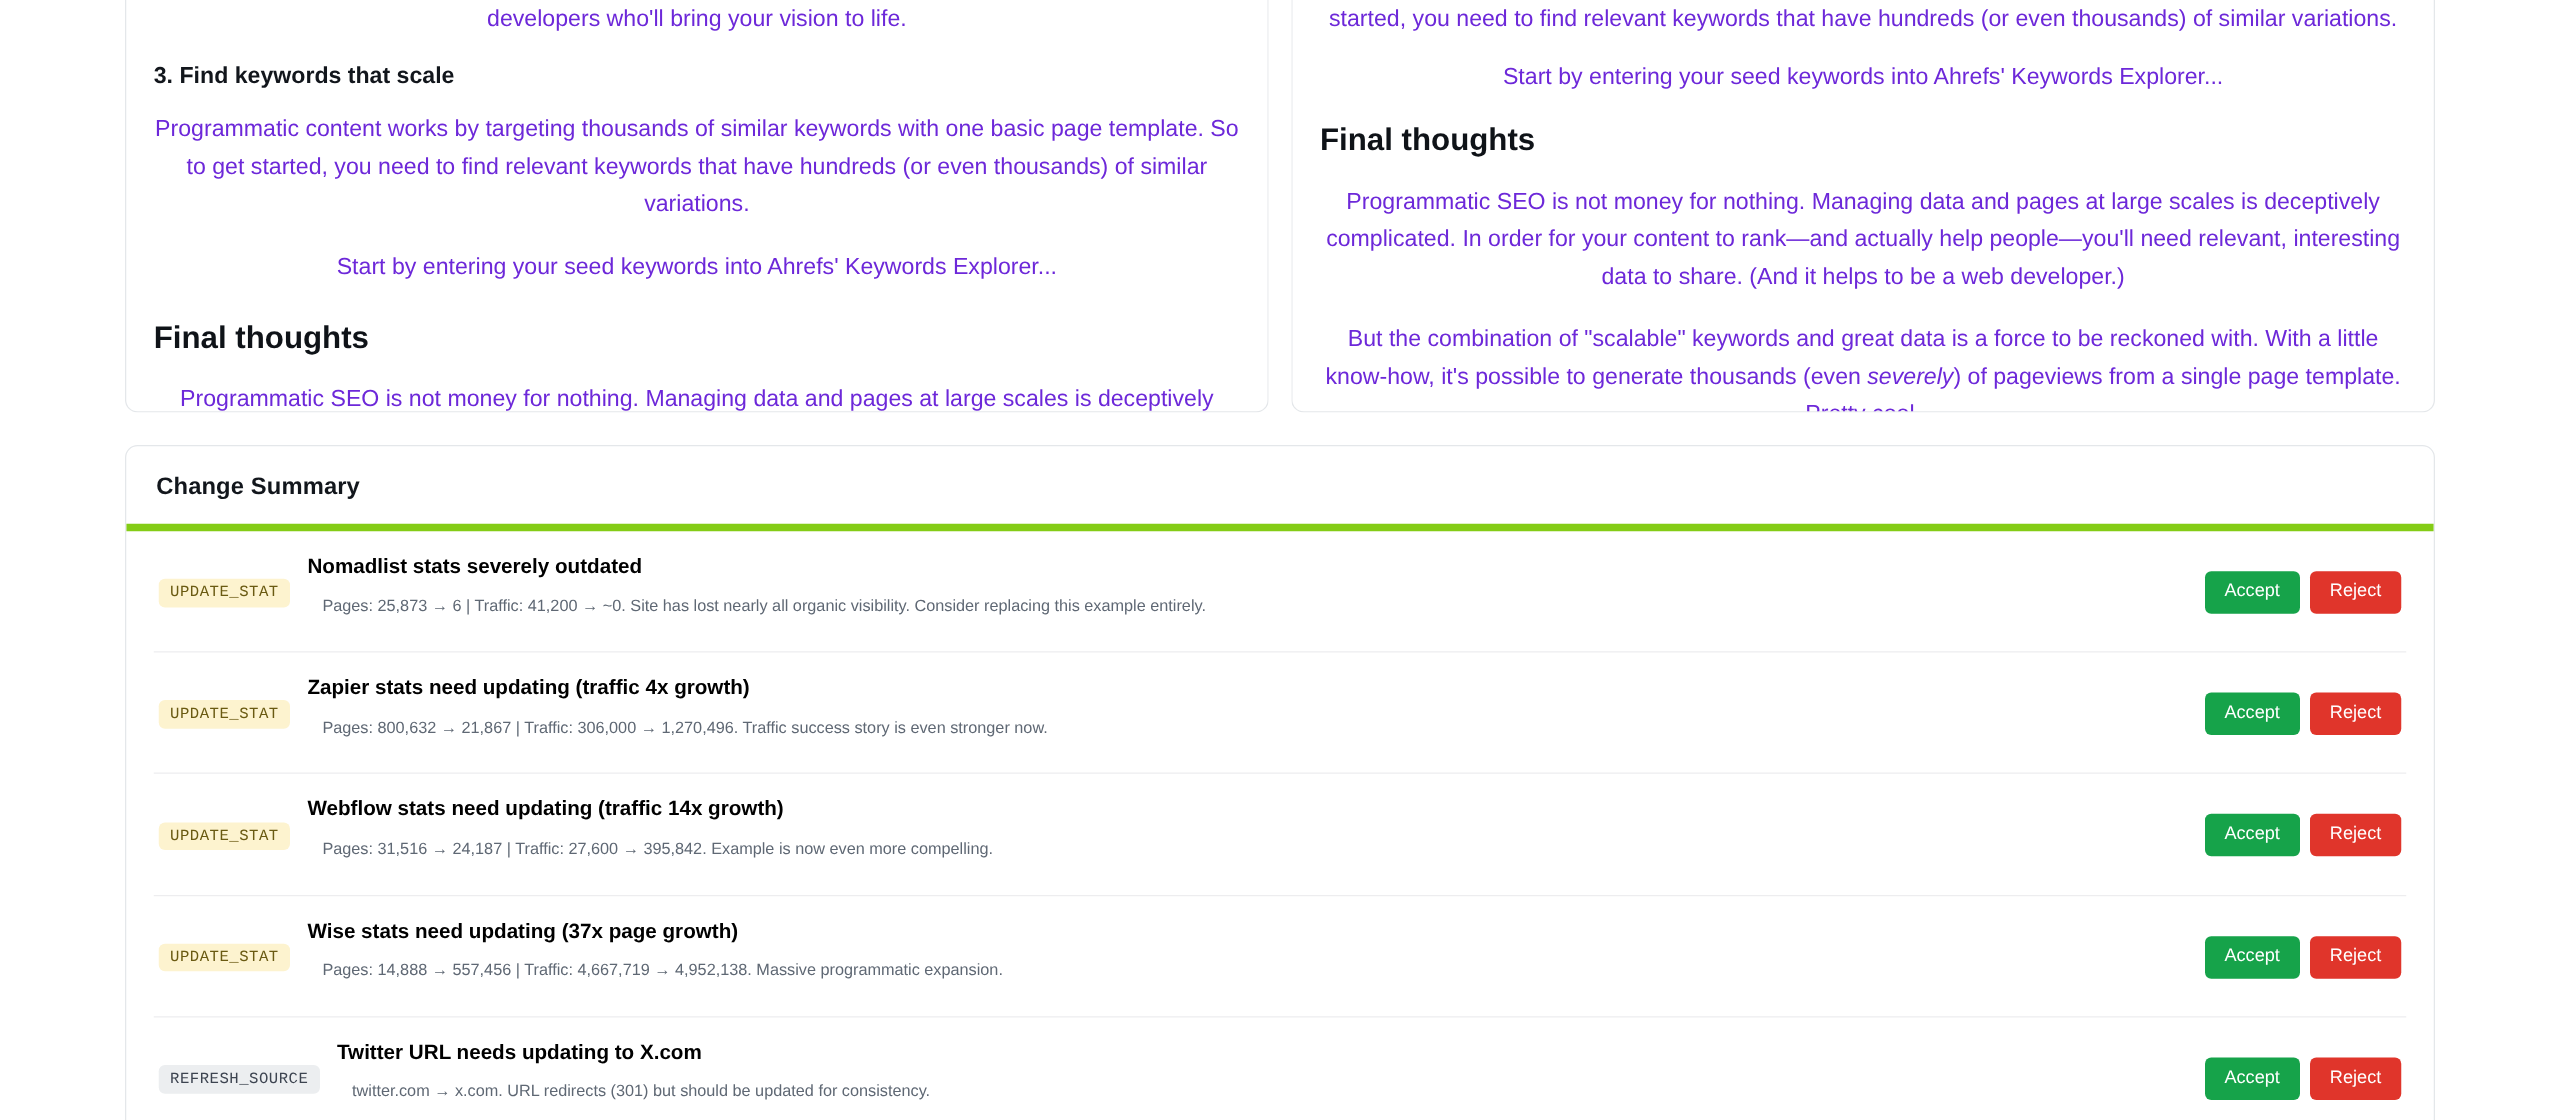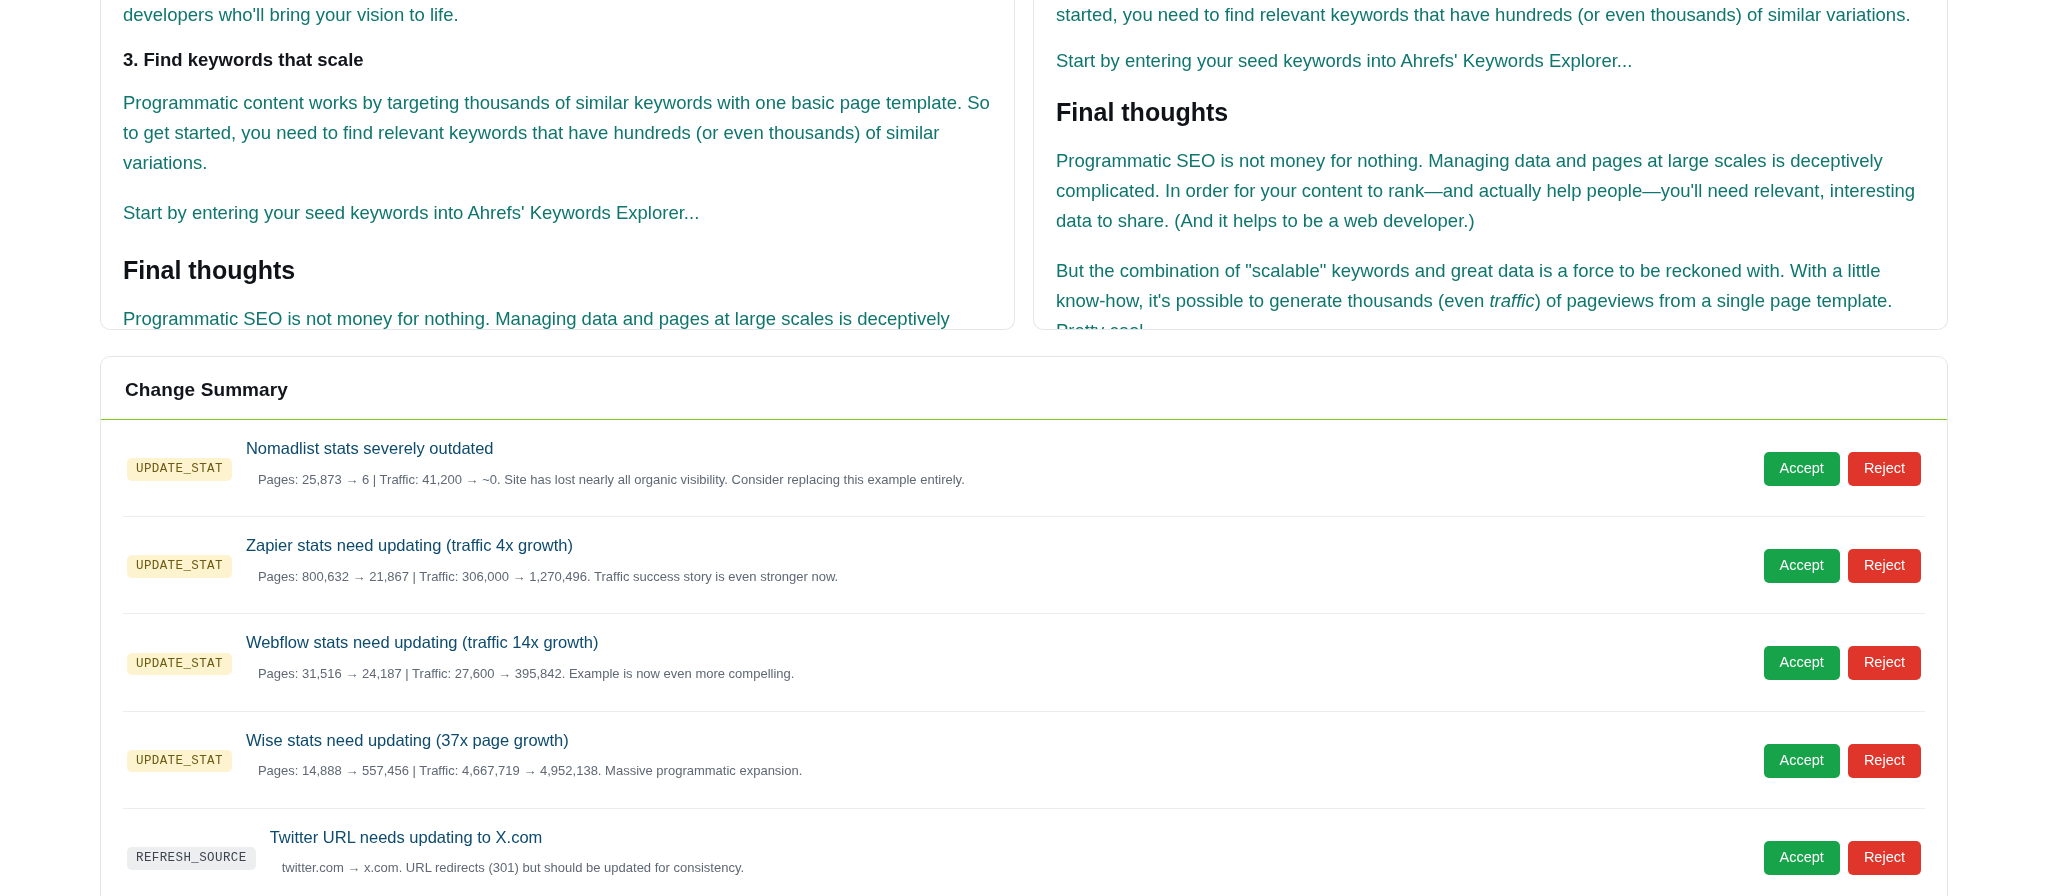--- a/index.html
+++ b/index.html
@@ -35,22 +35,23 @@
     border-radius: 0 0 10px 10px;
     background: #ffffff;
     padding: 0 22px 24px 22px;
     overflow: hidden;
     position: relative;
   }
 
   .doc-p {
     font-size: 18.5px;
     line-height: 1.62;
-    color: #0f766e;
+    color: #6d28d9;
     margin: 0 0 20px 0;
+    text-align: center;
   }
   .doc-p.tight { margin-bottom: 16px; }
   .doc-h-bold {
     font-size: 18.5px;
     font-weight: bold;
     color: #12161c;
     margin: 0 0 14px 0;
     line-height: 1.5;
   }
   .doc-h2 {
@@ -71,21 +72,21 @@
     border: 1px solid #e4e7ea;
     border-radius: 10px;
     background: #ffffff;
     overflow: hidden;
   }
   .summary-title {
     font-size: 19px;
     font-weight: bold;
     color: #12161c;
     padding: 22px 24px 18px 24px;
-    border-bottom: 1px solid #84cc16;
+    border-bottom: 6px solid #84cc16;
     letter-spacing: .1px;
   }
 
   .change-list {
     padding: 0 22px;
   }
   .change-item {
     display: flex;
     align-items: center;
     gap: 14px;
@@ -115,22 +116,22 @@
     color: #3d4450;
   }
 
   .change-body {
     flex: 1 1 auto;
     min-width: 0;
     padding-top: 1px;
   }
   .change-title {
     font-size: 16.5px;
-    font-weight: normal;
-    color: #0c4a6e;
+    font-weight: bold;
+    color: #000000;
     margin: 0 0 9px 0;
     line-height: 1.25;
   }
   .change-detail {
     font-size: 13px;
     color: #5f6874;
     line-height: 1.35;
     margin: 12px;
   }
 
@@ -168,21 +169,21 @@
       <p class="doc-p">Start by entering your seed keywords into Ahrefs' Keywords Explorer...</p>
       <h2 class="doc-h2">Final thoughts</h2>
       <p class="doc-p">Programmatic SEO is not money for nothing. Managing data and pages at large scales is deceptively complicated. In order for your content to rank—and actually help people—you'll need relevant, interesting data to share. (And it helps to be a web developer.)</p>
     </div>
 
     <div class="diff-col">
       <p class="doc-p tight">started, you need to find relevant keywords that have hundreds (or even thousands) of similar variations.</p>
       <p class="doc-p">Start by entering your seed keywords into Ahrefs' Keywords Explorer...</p>
       <h2 class="doc-h2 first">Final thoughts</h2>
       <p class="doc-p">Programmatic SEO is not money for nothing. Managing data and pages at large scales is deceptively complicated. In order for your content to rank—and actually help people—you'll need relevant, interesting data to share. (And it helps to be a web developer.)</p>
-      <p class="doc-p"><span>But the combination of "scalable" keywords and great data is a force to be reckoned with. With a little know-how, it's possible to generate thousands (even </span><em>traffic</em><span>) of pageviews from a single page template. Pretty cool.</span></p>
+      <p class="doc-p"><span>But the combination of "scalable" keywords and great data is a force to be reckoned with. With a little know-how, it's possible to generate thousands (even </span><em>severely</em><span>) of pageviews from a single page template. Pretty cool.</span></p>
     </div>
 
   </div>
 
   <div class="summary-wrap">
     <div class="summary-card">
       <div class="summary-title">Change Summary</div>
 
       <div class="change-list">
 

